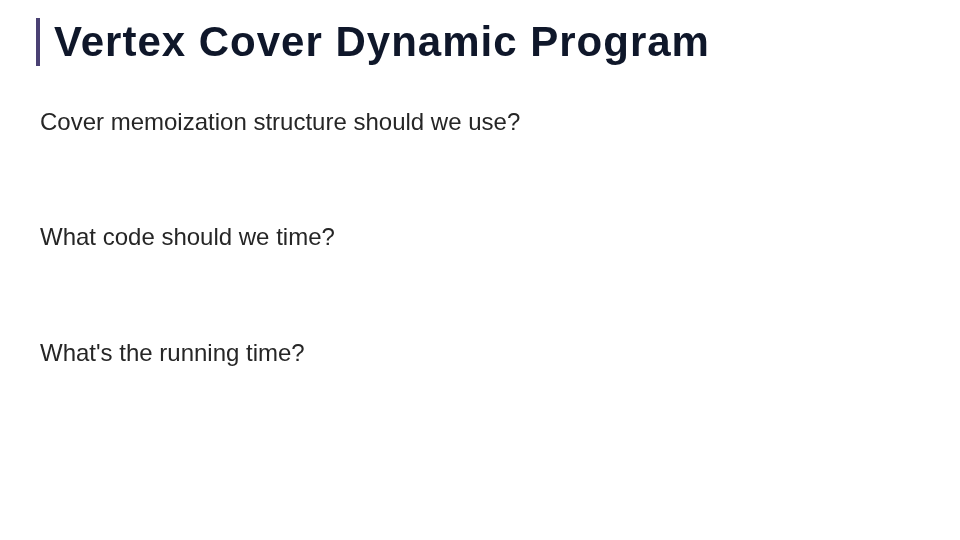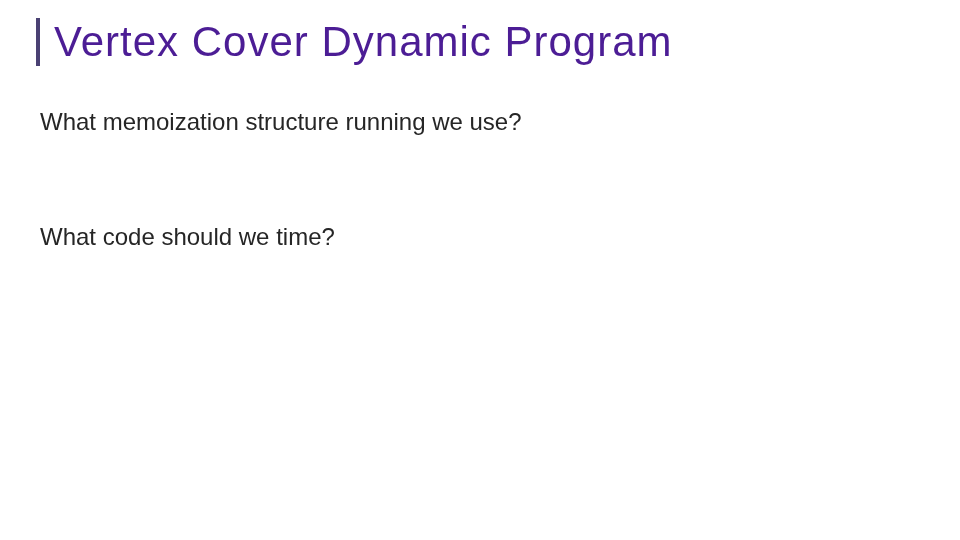--- a/index.html
+++ b/index.html
@@ -1,26 +1,27 @@
 <!DOCTYPE html>
 <html><head>
 <meta charset="utf-8">
 <style>
   * { margin: 0; padding: 0; box-sizing: border-box; }
   html, body { width: 960px; height: 540px; background: #ffffff; font-family: "Segoe UI", "Helvetica Neue", Arial, sans-serif; overflow: hidden; }
   .slide { width: 960px; height: 540px; position: relative; padding: 18px 36px 18px 36px; }
   .title-wrap { border-left: 4px solid #4a4173; padding-left: 14px; margin-bottom: 40px; }
-  .title { font-size: 42px; font-weight: 400; color: #4c1d95; letter-spacing: 1px; line-height: 1.15; }
+  .title { font-size: 42px; font-weight: 700; color: #0f172a; letter-spacing: 1px; line-height: 1.15; }
   .body { padding-left: 4px; }
   .q { font-size: 24px; font-weight: 400; color: #262626; margin-bottom: 84px; line-height: 1.3; }
 </style>
 </head>
 <body>
 
 <div class="slide">
   <div class="title-wrap">
     <h1 class="title">Vertex Cover Dynamic Program</h1>
   </div>
   <div class="body">
-    <p class="q">What memoization structure running we use?</p>
+    <p class="q">Cover memoization structure should we use?</p>
     <p class="q">What code should we time?</p>
+    <p class="q">What's the running time?</p>
   </div>
 </div>
 
 </body></html>

